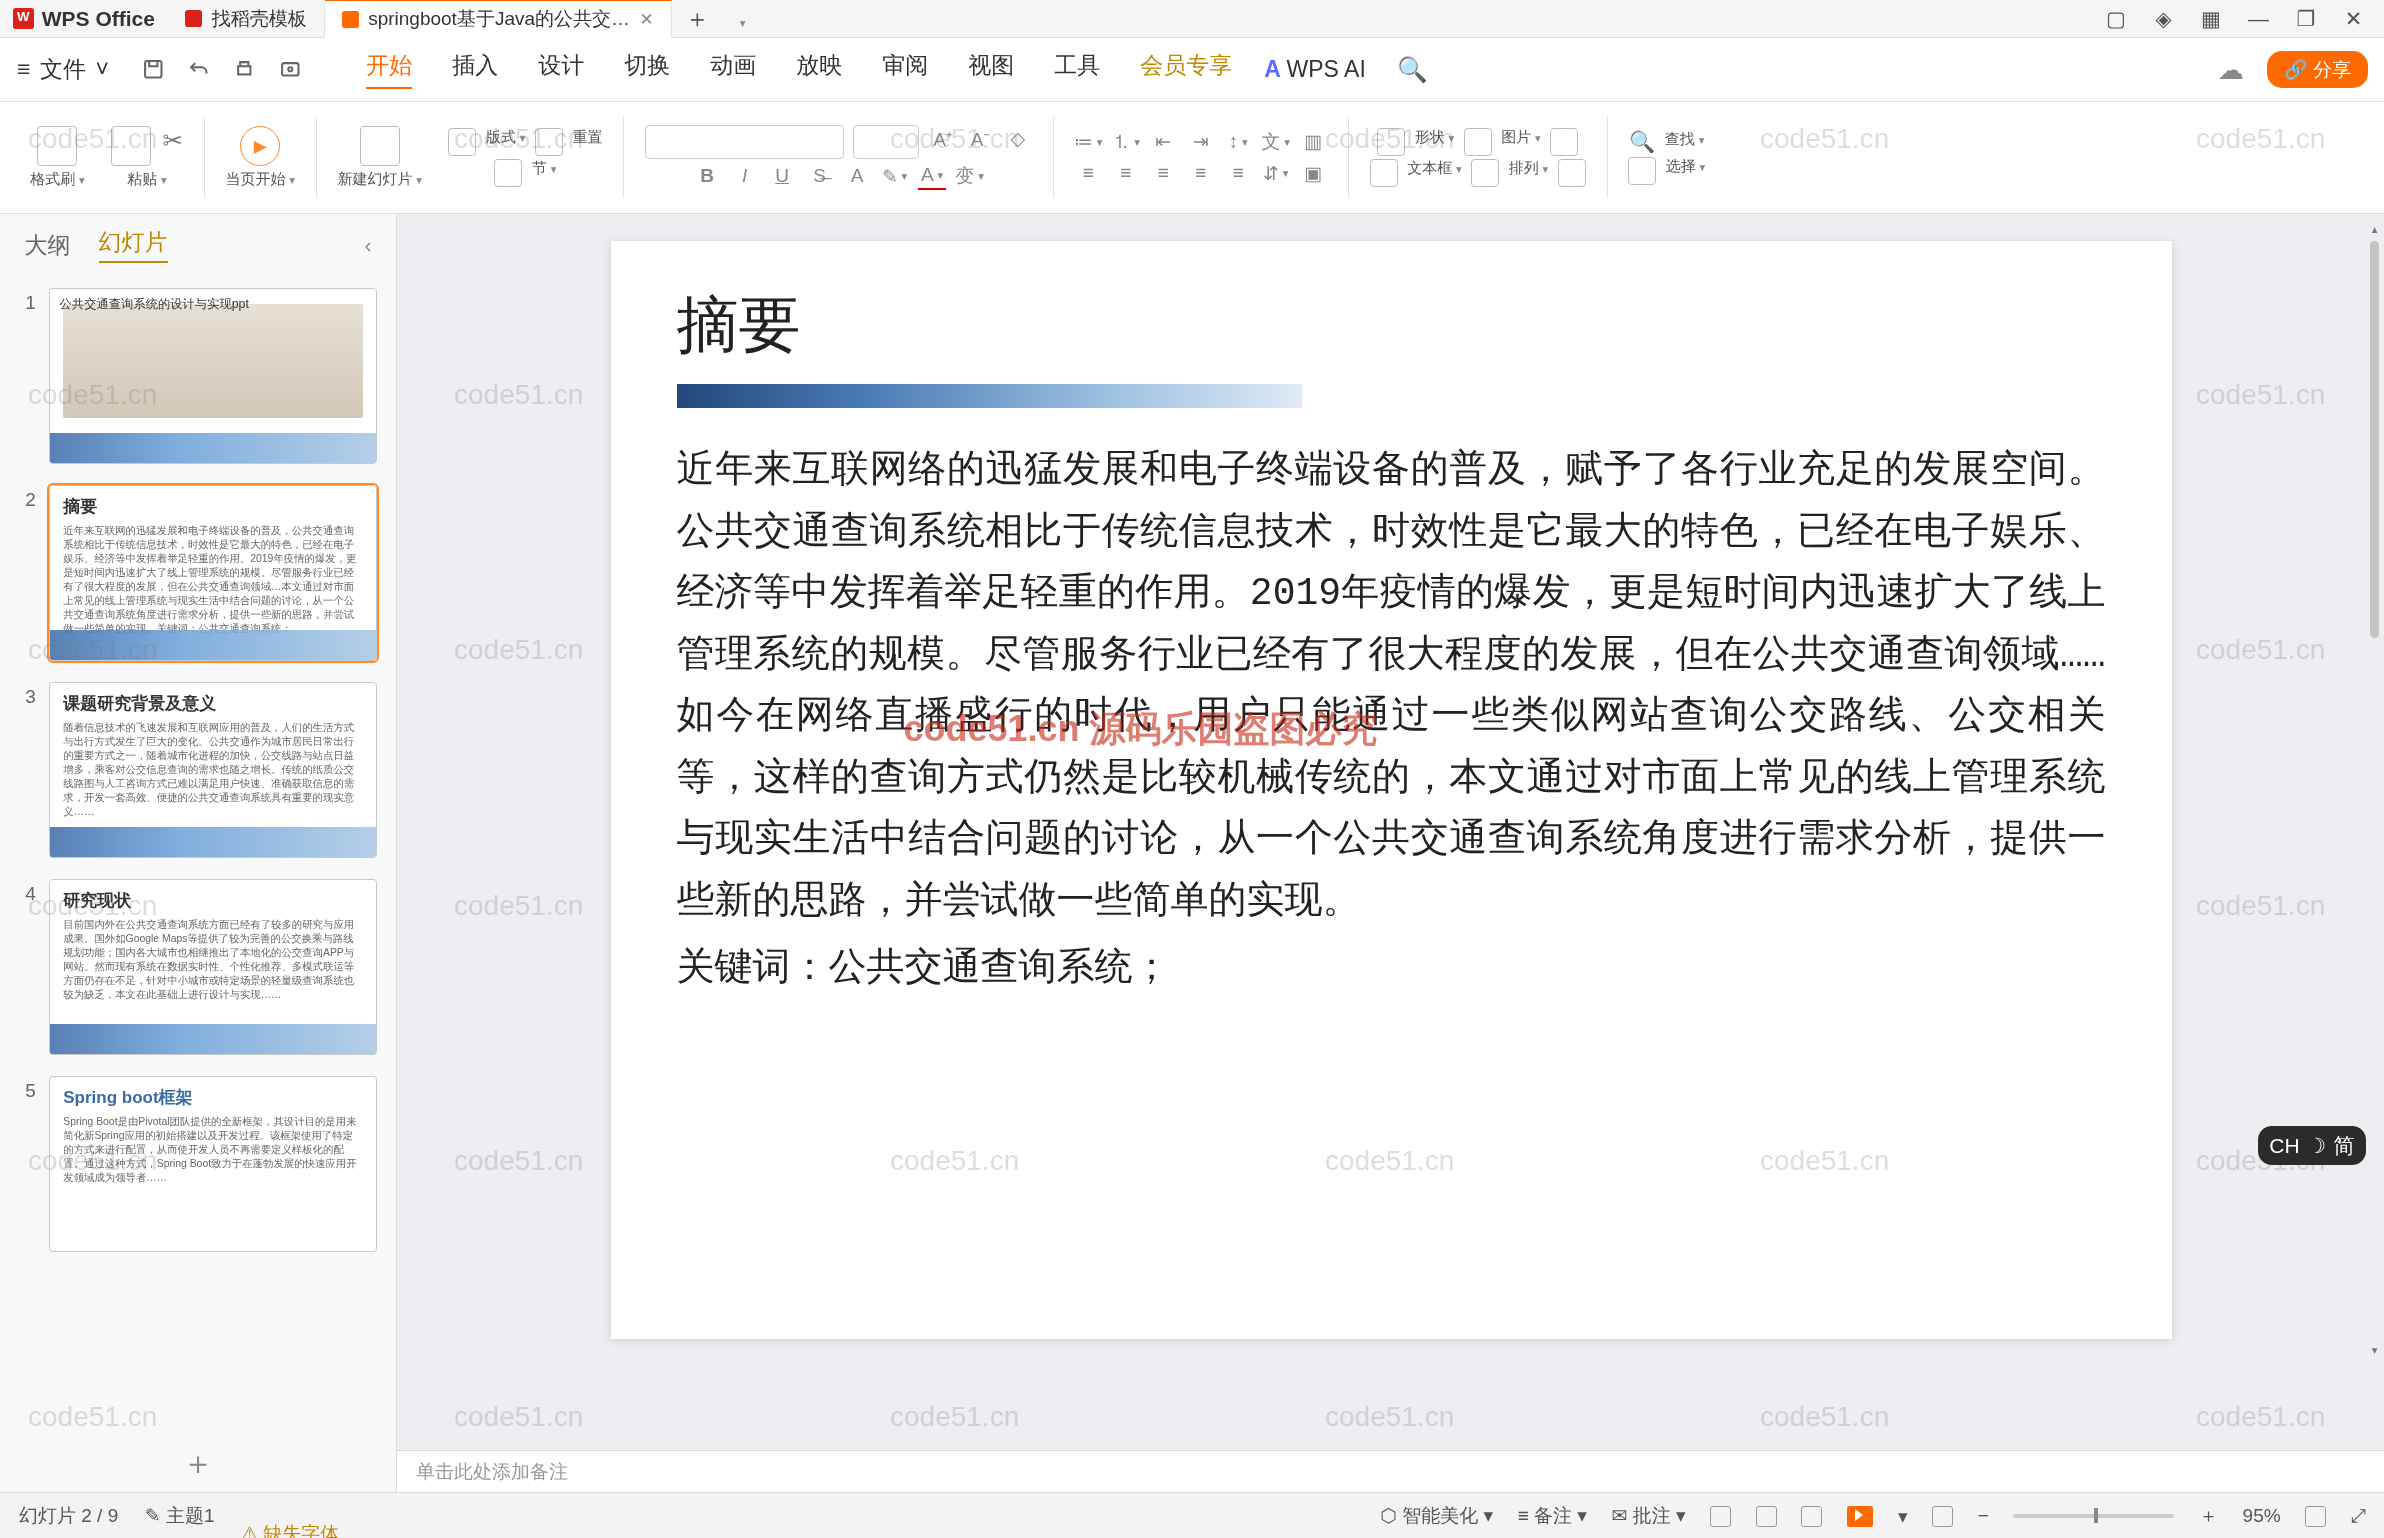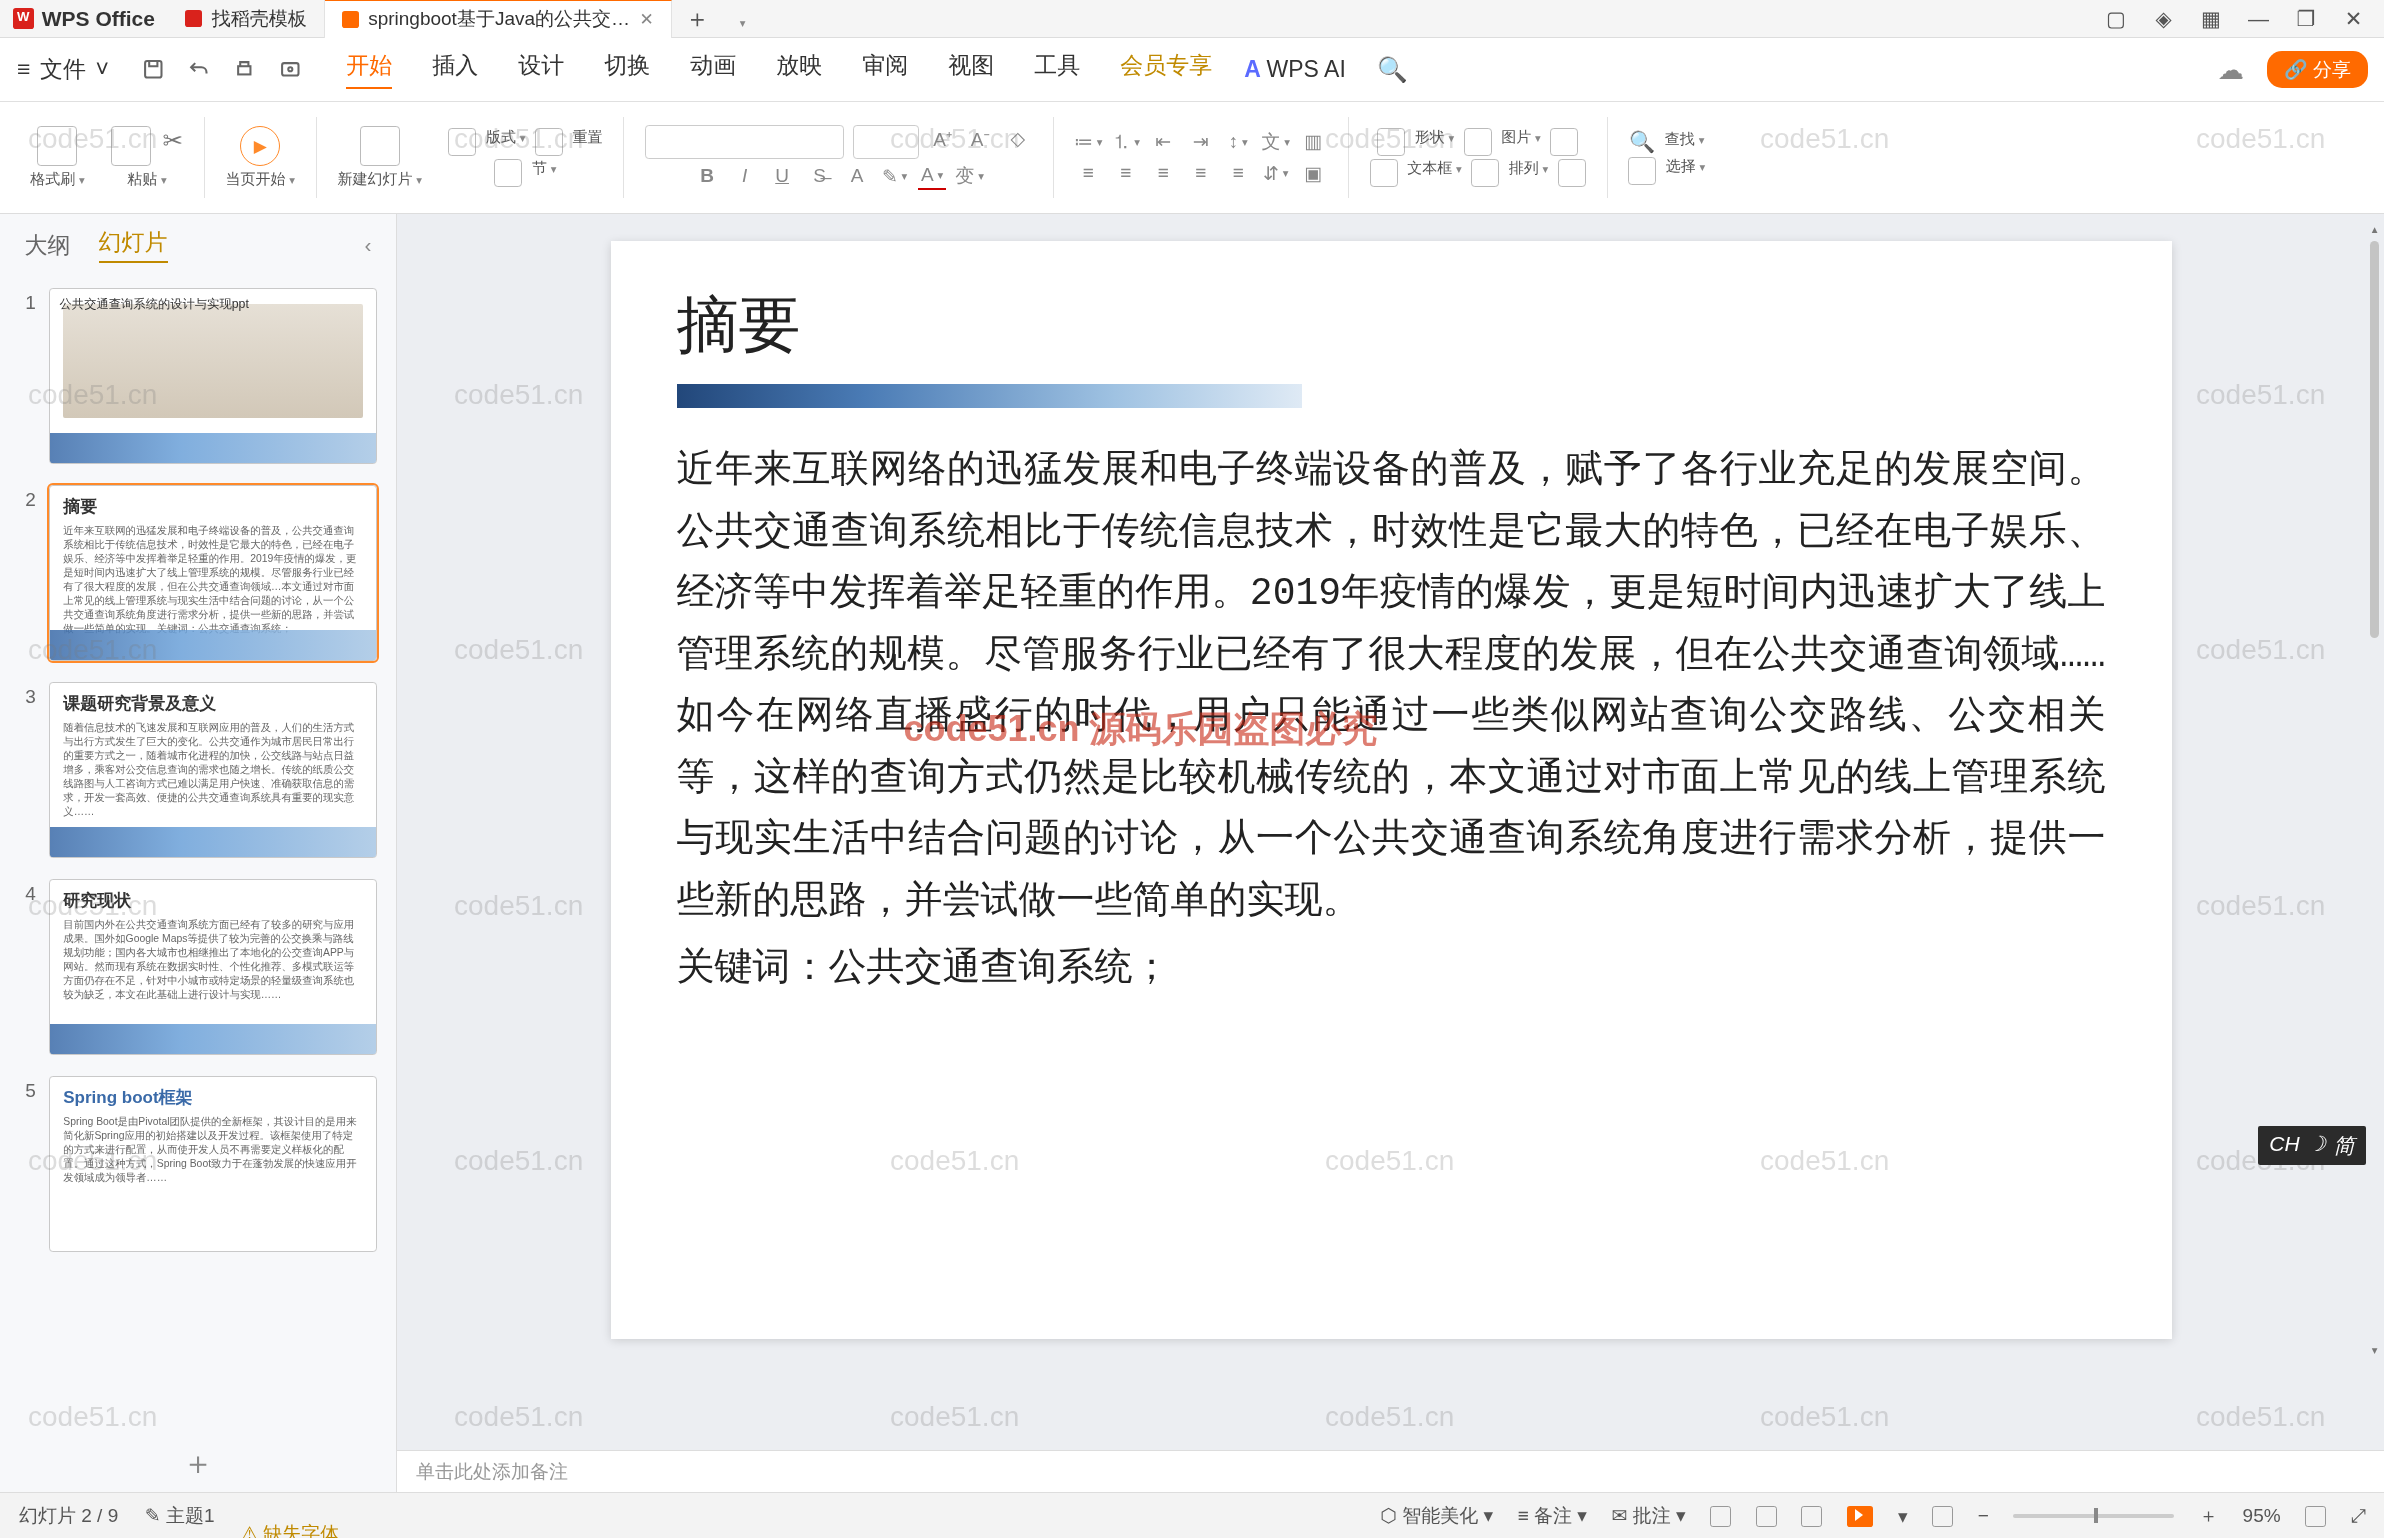--- a/index.html
+++ b/index.html
@@ -13,21 +13,21 @@
 .tab-ico { width:17px; height:17px; border-radius:2.8px; }
 .t-red{background:#d9221c;} .t-org{background:#ff6a00;}
 .tab-close{color:#888;font-size:17px;}
 .tab-add{padding:0 13.2px;color:#555;font-size:24.6px;}
 .winctrl { margin-left:auto; display:flex; gap:26.5px; padding:0 21px; font-size:21px; color:#555;}
 .winbtn{width:21px;text-align:center;cursor:pointer;}
 .menurow { height:64px; display:flex; align-items:center; background:#fff; border-bottom:0.9px solid #e0e0e0; padding:0 17px; gap:32px; font-size:23px; color:#333;}
 .menurow .file{display:flex;gap:9.5px;align-items:center;}
 .qbtns{display:flex;gap:21px;color:#666;}
 .icn{width:24.6px;height:24.6px;display:inline-block;}
-.menutabs{display:flex;gap:40px;margin-left:12px;}
+.menutabs{display:flex;gap:40px;margin-left:32px;}
 .menutabs span{cursor:pointer;}
 .menutabs .cur{color:#ff6a00;border-bottom:2.8px solid #ff6a00;padding-bottom:5.7px;}
 .vip{color:#c08a00;}
 .ai{display:flex;gap:5.7px;align-items:center;color:#333;}
 .ai b{color:#5b6bff;}
 .right-ic{margin-left:auto;display:flex;gap:23px;align-items:center;}
 .share{background:#ff6a00;color:#fff;padding:5.7px 17px;border-radius:15px;font-size:19px;}
 .ribbon{height:112px;background:#fff;border-bottom:0.9px solid #ddd;display:flex;align-items:center;padding:0 17px;}
 .grp{display:flex;flex-direction:column;align-items:center;gap:3.8px;font-size:17px;color:#555;padding:0 13.2px;height:100%;justify-content:center;}
 .grp .top{display:flex;gap:11.4px;}
@@ -66,21 +66,21 @@
 .wm{position:absolute;color:rgba(120,120,120,.25);font-size:28px;pointer-events:none;}
 .wmred{position:absolute;color:rgba(200,40,20,.6);font-size:36px;font-weight:700;pointer-events:none;}
 .notes{height:42px;border-top:0.9px solid #ddd;background:#fff;display:flex;align-items:center;padding:0 19px;color:#999;font-size:19px;margin-top:28px;}
 .statusbar{position:absolute;bottom:0;left:0;right:0;height:47px;background:#f3f3f3;border-top:0.9px solid #ddd;display:flex;align-items:center;padding:0 19px;font-size:19px;color:#555;gap:26.5px;}
 .sb-right{margin-left:auto;display:flex;gap:24.6px;align-items:center;}
 .sb-ic{width:21px;height:21px;border:0.9px solid #999;border-radius:2.8px;}
 .play{width:26.5px;height:21px;background:#ff6a00;border-radius:2.8px;position:relative;}
 .play::after{content:"";position:absolute;left:8.5px;top:3.8px;border-left:8.5px solid #fff;border-top:6.6px solid transparent;border-bottom:6.6px solid transparent;}
 .zoom-track{width:161px;height:3.8px;background:#ccc;position:relative;border-radius:1.9px;}
 .zoom-track::after{content:"";position:absolute;left:50%;top:-5.7px;width:3.8px;height:15px;background:#888;}
-.ime{position:absolute;right:19px;top:1126px;background:#2b2b2b;color:#fff;font-size:21px;padding:5.7px 11.4px;border-radius:2px;display:flex;gap:7.6px;align-items:flex-start;font-style:italic;}
+.ime{position:absolute;right:19px;top:1126px;background:#2b2b2b;color:#fff;font-size:21px;padding:5.7px 11.4px;border-radius:14px;display:flex;gap:7.6px;align-items:center;}
 .warn{color:#c08a00;margin-top:35px;}
 .scrollbar{position:absolute;right:3.8px;top:7.6px;bottom:66px;width:13.2px;}
 .scrollup,.scrolldn{width:13.2px;height:13.2px;color:#777;font-size:11.4px;text-align:center;}
 .scrollthumb{position:absolute;top:19px;width:9.5px;left:1.9px;height:397px;background:#c4c4c4;border-radius:4.7px;}
 </style>
 </head>
 <body>
 
 <div class="titlebar">
   <div class="app-brand">

